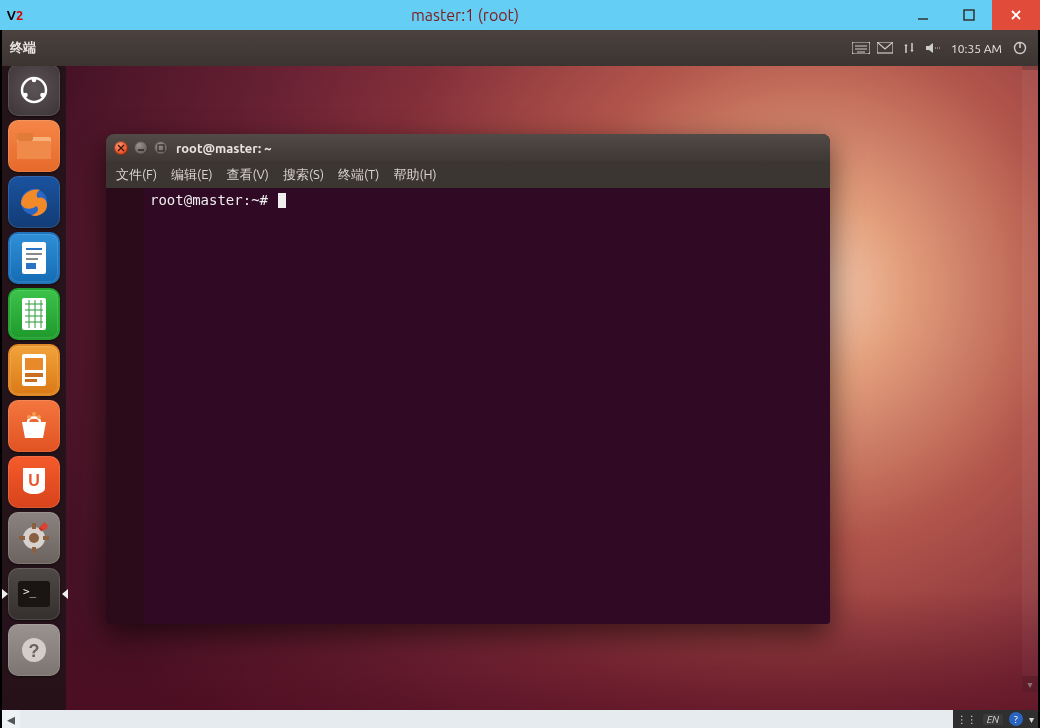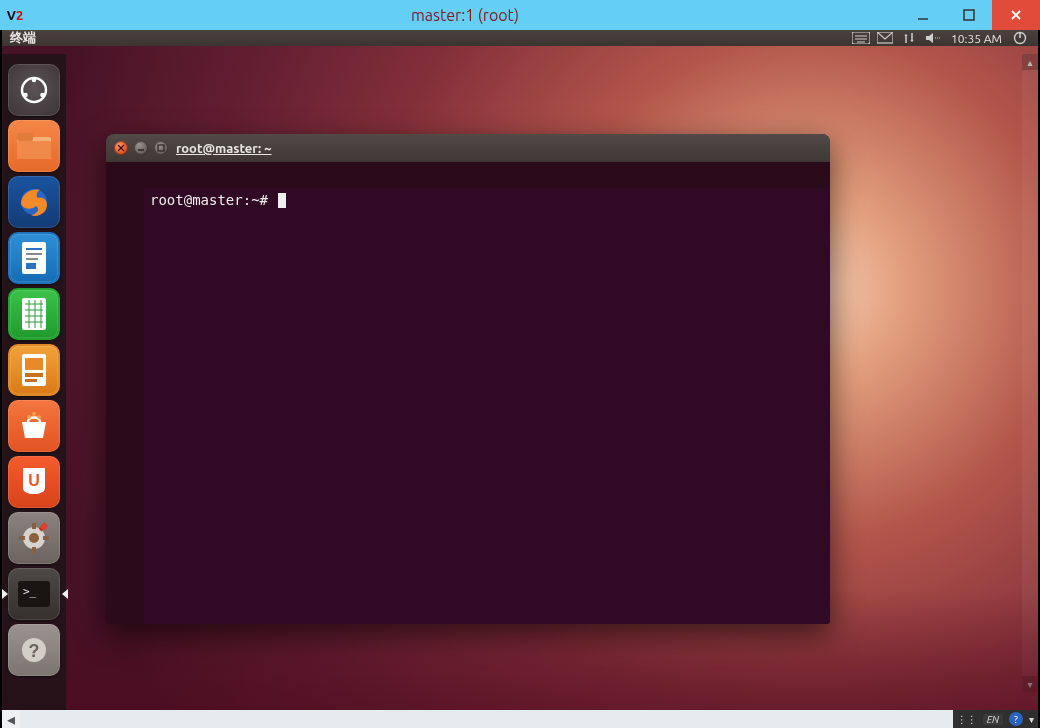--- a/index.html
+++ b/index.html
@@ -17,21 +17,21 @@
 .vnc-btn.close { background:#e04b3a; color:#fff; width:48px; }
 .vnc-btn.close svg { stroke:#fff; }
 
 .vnc-client { flex:1; position:relative; background:#000; }
 
 
 .ubuntu-desktop { position:absolute; left:2px; top:0; right:2px; bottom:18px; background: radial-gradient(circle at 78% 38%, #f6cdb4 0%, #e3a07d 10%, #b2554b 28%, #832f3a 48%, #641f32 65%, #471226 85%); overflow:hidden; }
 .ubuntu-desktop::after { content:""; position:absolute; left:0; right:0; bottom:0; height:120px; background: linear-gradient(to top, rgba(80,10,30,.55), rgba(80,10,30,0)); }
 
 
-.top-bar { height:16px; background: linear-gradient(#4b4240,#3c3431); display:flex; align-items:center; color:#e9e5e2; font-size:13px; padding:0 6px 0 8px; position:relative; z-index:3; }
+.top-bar { height:36px; background: linear-gradient(#4b4240,#3c3431); display:flex; align-items:center; color:#e9e5e2; font-size:13px; padding:0 6px 0 8px; position:relative; z-index:3; }
 .top-bar-title { font-weight:bold; }
 .top-bar-spacer { flex:1; }
 .top-ind { width:24px; display:flex; align-items:center; justify-content:center; opacity:.9; }
 .top-clock { margin:0 6px; font-size:12px; }
 
 
 .launcher { position:absolute; left:0; top:24px; bottom:0; width:64px; background:rgba(25,20,22,.72); z-index:2; padding-top:6px; }
 .l-item { width:52px; height:52px; margin:4px auto; border-radius:10px; display:flex; align-items:center; justify-content:center; position:relative; box-shadow: inset 0 0 0 1px rgba(255,255,255,.12), 0 1px 2px rgba(0,0,0,.5); }
 .l-item .tri { position:absolute; right:-8px; top:50%; transform:translateY(-50%); width:0;height:0;border-top:5px solid transparent;border-bottom:5px solid transparent;border-right:6px solid #eee; display:none;}
 .l-item.active .tri { display:block; }
@@ -48,21 +48,21 @@
 .terminal-icon { background: linear-gradient(#4e4946,#35302d);} 
 .help { background: linear-gradient(#9a9390,#7c7470);} 
 
 
 .term-window { position:absolute; left:104px; top:104px; width:724px; height:490px; border-radius:8px 8px 4px 4px; box-shadow:0 10px 30px rgba(0,0,0,.6); overflow:hidden; z-index:4; background:#2b0a1a; }
 .term-titlebar { height:28px; background:linear-gradient(#524a47,#3e3734); display:flex; align-items:center; padding:0 8px; gap:8px; }
 .tb-btns { display:flex; gap:6px; }
 .tb-btn { width:14px; height:14px; border-radius:50%; box-shadow:inset 0 0 0 1px rgba(0,0,0,.4); display:flex; align-items:center; justify-content:center; }
 .tb-close { background: radial-gradient(circle at 35% 30%, #ff956f, #e8552c 60%, #b93813); }
 .tb-min, .tb-max { background: radial-gradient(circle at 35% 30%, #9a928e, #6c6460 60%, #4c4440); }
-.term-title { color:#e8e4e0; font-weight:bold; font-size:13px;text-decoration:underline; }
+.term-title { color:#e8e4e0; font-weight:bold; font-size:13px; }
 .term-menubar { height:26px; background:#3c3633; display:flex; align-items:center; gap:14px; padding:0 10px; color:#d9d3cf; font-size:13px; }
 .term-body { position:absolute; left:0; right:0; top:54px; bottom:0; background:#300a24; color:#eee; font-family:"DejaVu Sans Mono","Consolas",monospace; font-size:14px; padding:4px 6px;margin-left:38px; }
 .prompt { white-space:pre; }
 .cursor { display:inline-block; width:8px; height:15px; background:#eee; vertical-align:text-bottom; margin-left:2px; }
 
 
 .host-scroll { position:absolute; left:2px; right:2px; bottom:0; height:18px; background:#eef2f5; display:flex; align-items:center; }
 .hs-left { width:18px; height:18px; display:flex; align-items:center; justify-content:center; color:#555; }
 .hs-track { flex:1; height:18px; background:#e6ebef; }
 .hs-right { display:flex; gap:6px; padding:0 4px; align-items:center; background:#2f2f2f; height:18px; color:#ddd; font-size:10px; }
@@ -259,20 +259,28 @@
                 </svg>
               </div>
             <div class="tb-btn tb-max">
                 <svg width="8" height="8">
                   <rect x="1" y="1" width="6" height="6" fill="none" stroke="#2a2420" stroke-width="1.2"></rect>
                 </svg>
               </div>
           </div>
           <div class="term-title">root@master: ~</div>
         </div>
+        <div class="term-menubar">
+          <span>文件(F)</span>
+          <span>编辑(E)</span>
+          <span>查看(V)</span>
+          <span>搜索(S)</span>
+          <span>终端(T)</span>
+          <span>帮助(H)</span>
+        </div>
         <div class="term-body">
           <span class="prompt">root@master:~# </span><span class="cursor"></span>
         </div>
       </div>
 
       <div class="desk-scroll">
         <div class="up">▴</div>
         <div class="down">▾</div>
       </div>
     </div>

